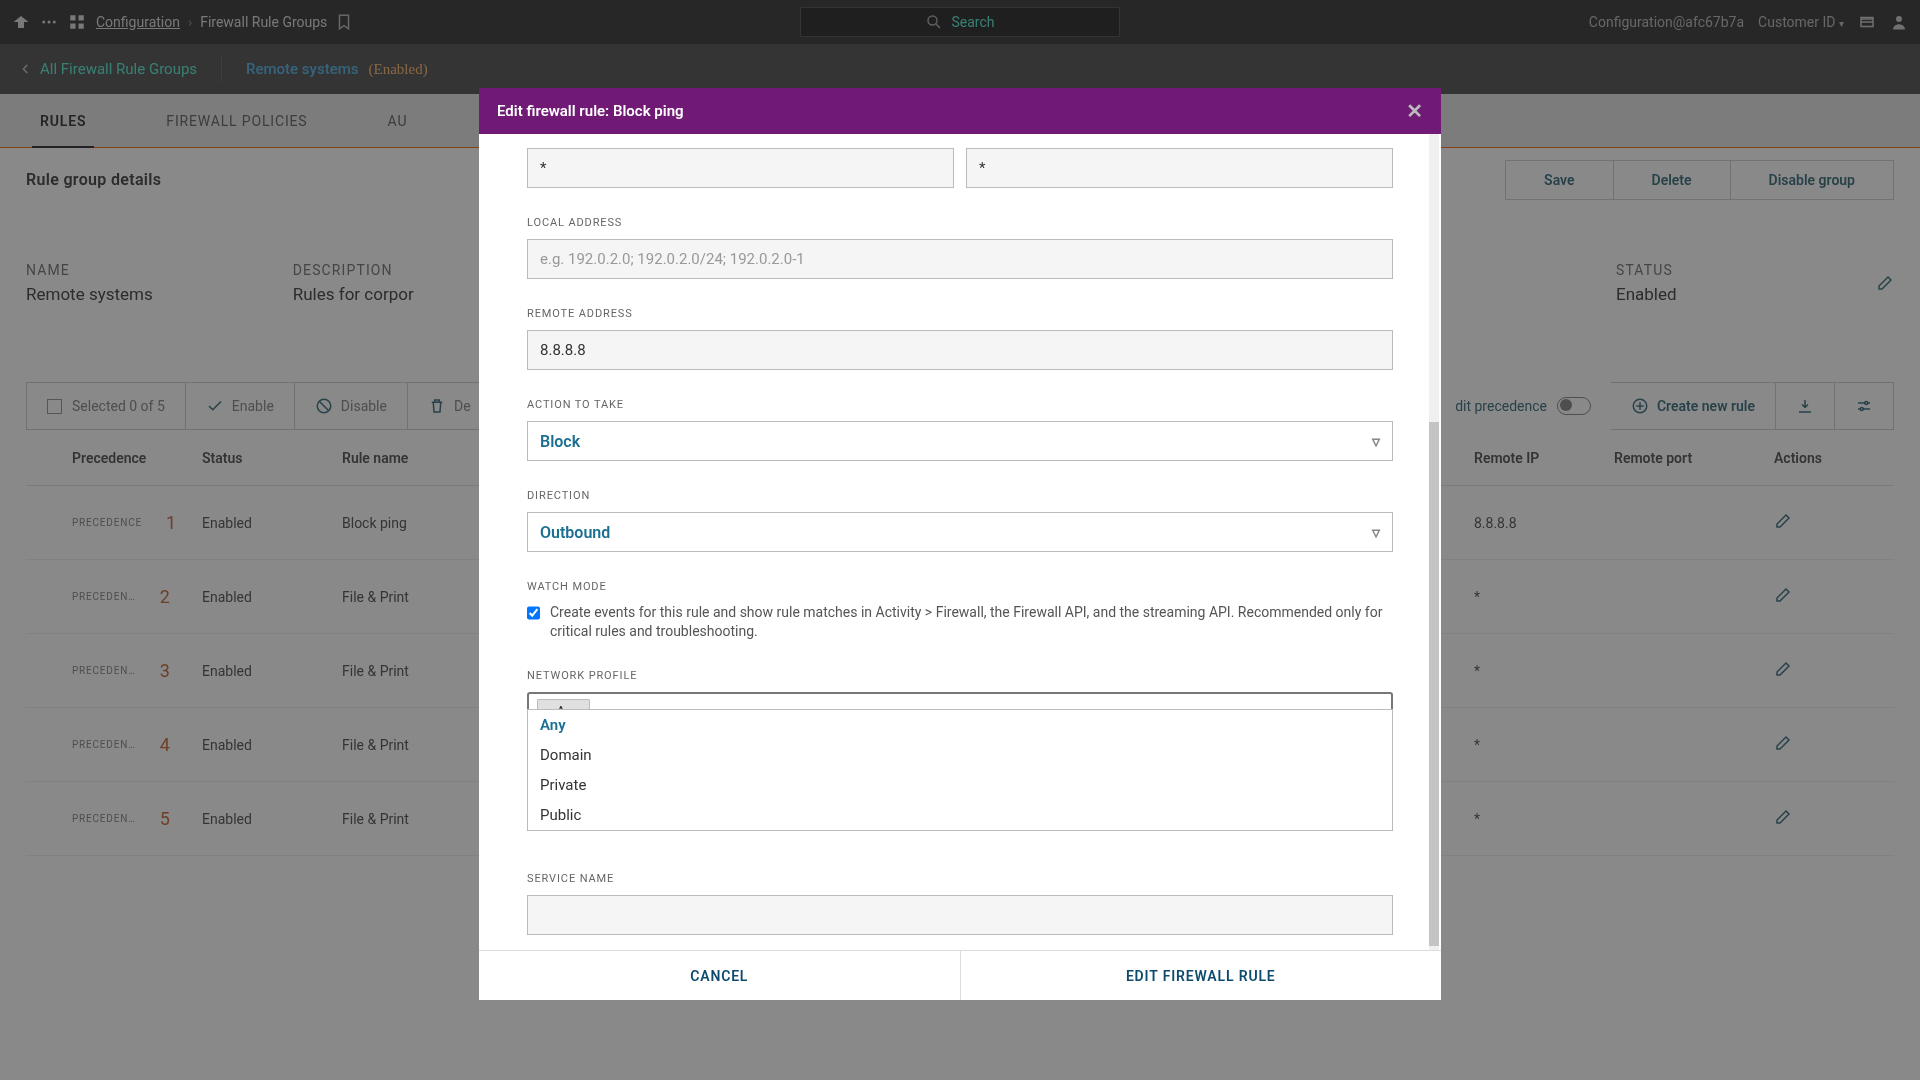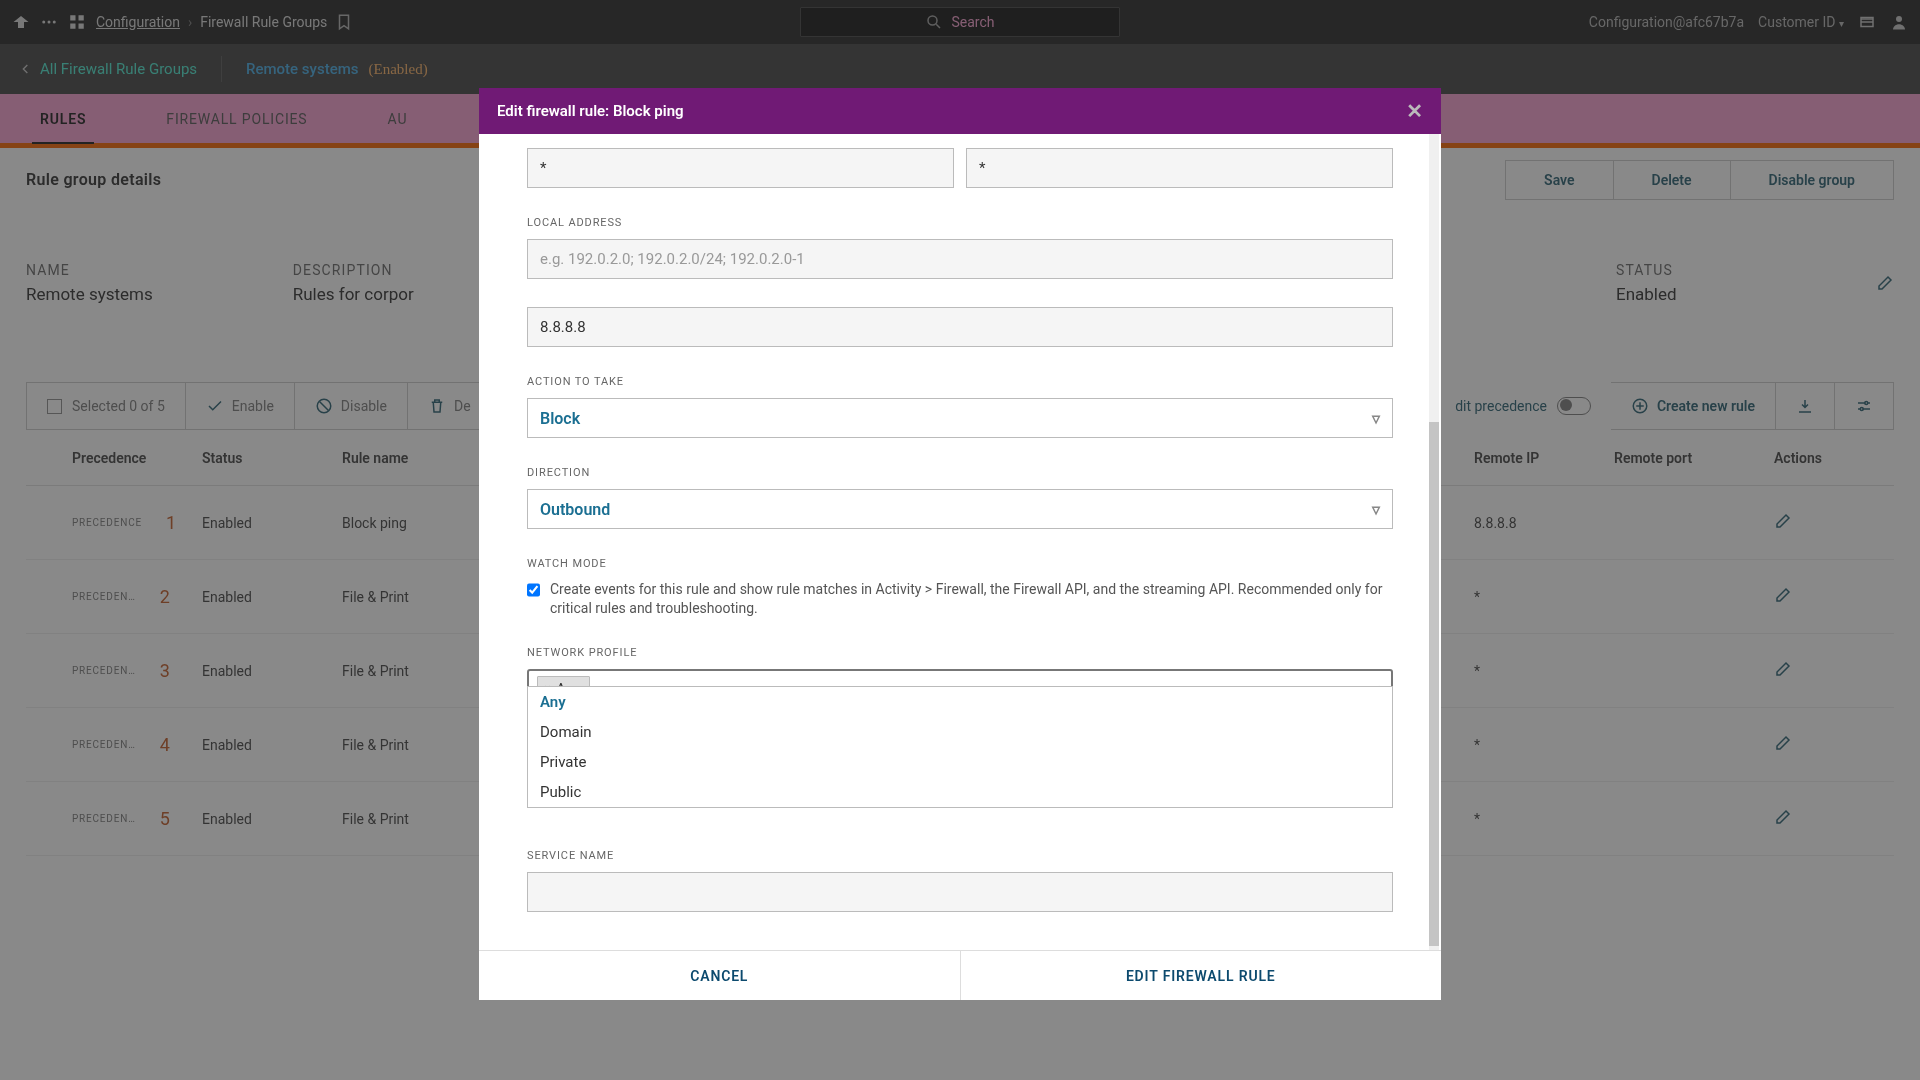--- a/index.html
+++ b/index.html
@@ -4,33 +4,33 @@
 <style>
 * { box-sizing: border-box; margin: 0; padding: 0; font-family: -apple-system, BlinkMacSystemFont, "Segoe UI", Roboto, Arial, sans-serif; }
 html, body { width: 1920px; height: 1080px; overflow: hidden; background: #fff; }
 
 
 .topbar { position: absolute; left: 0; top: 0; right: 0; height: 44px; background: #3a3a3a; color: #ddd; display: flex; align-items: center; font-size: 14px; padding: 0 12px; }
 .topbar .left { display: flex; align-items: center; gap: 10px; }
 .topbar .breadcrumb { display: flex; align-items: center; gap: 8px; }
 .topbar .breadcrumb .crumb { color: #ddd; text-decoration: underline; }
 .topbar .breadcrumb .sep { color: #888; }
-.topbar .search { position: absolute; left: 50%; transform: translateX(-50%); width: 320px; height: 30px; background: #2a2a2a; border: 1px solid #555; border-radius: 1px; display: flex; align-items: center; justify-content: center; gap: 8px; color: #f9a8d4; }
+.topbar .search { position: absolute; left: 50%; transform: translateX(-50%); width: 320px; height: 30px; background: #2a2a2a; border: 1px solid #555; border-radius: 1px; display: flex; align-items: center; justify-content: center; gap: 8px; color: #5eead4; }
 .topbar .right { margin-left: auto; display: flex; align-items: center; gap: 14px; color: #bbb; }
 .topbar svg { width: 18px; height: 18px; }
 
 
 .pathbar { position: absolute; left: 0; top: 44px; right: 0; height: 50px; background: #555; color: #ddd; display: flex; align-items: center; padding: 0 18px; font-size: 15px; }
 .pathbar .back { display: flex; align-items: center; gap: 6px; color: #5eead4; text-align: center; }
 .pathbar .sep2 { width: 1px; height: 26px; background: #6a6a6a; margin: 0 24px; }
 .pathbar .rulegroup-name { color: #58b4e8; font-weight: 500; margin-right: 10px; }
 .pathbar .enabled-tag { color: #fdba74; font-family: Liberation Serif, serif; }
 
 
-.tabs { position: absolute; left: 0; top: 94px; right: 0; height: 54px; background: #f9a8d4; border-bottom: 5px solid #f97316; display: flex; align-items: stretch; padding: 0 40px; gap: 80px; font-size: 14px; letter-spacing: 0.06em; }
+.tabs { position: absolute; left: 0; top: 94px; right: 0; height: 54px; background: #e5e5e5; border-bottom: 1px solid #f97316; display: flex; align-items: stretch; padding: 0 40px; gap: 80px; font-size: 14px; letter-spacing: 0.06em; }
 .tabs .tab { display: flex; align-items: center; color: #666; position: relative; }
 .tabs .tab.active { color: #333; font-weight: 600; }
 .tabs .tab.active::after { content: ""; position: absolute; left: -8px; right: -8px; bottom: -1px; height: 2px; background: #333; }
 
 
 .details-header { position: absolute; left: 26px; top: 170px; font-size: 16px; color: #444; font-weight: 600; letter-spacing: 0.02em; }
 .action-buttons { position: absolute; right: 26px; top: 160px; display: flex; gap: 0; }
 .action-buttons .abtn { border: 1px solid #d0d0d0; background: #fff; padding: 11px 38px; font-size: 14px; color: #3d6f7f; font-weight: 600; }
 .action-buttons .abtn + .abtn { border-left: none; }
 
@@ -355,20 +355,21 @@
       <input class="field-input" value="*" style="">
       <input class="field-input" value="*" style="">
     </div>
 
     <div class="field">
       <div class="field-label">LOCAL ADDRESS</div>
       <input class="field-input" placeholder="e.g. 192.0.2.0; 192.0.2.0/24; 192.0.2.0-1" style="">
     </div>
 
     <div class="field">
+      <div class="field-label">REMOTE ADDRESS</div>
       <input class="field-input" value="8.8.8.8" style="">
     </div>
 
     <div class="field">
       <div class="field-label">ACTION TO TAKE</div>
       <div class="select">
         <span>Block</span>
         <span class="caret">▿</span>
       </div>
     </div>

